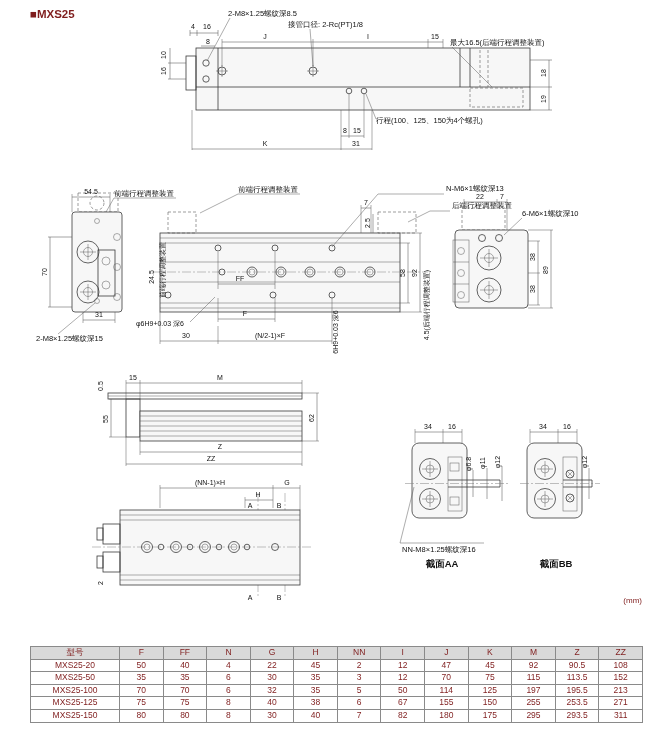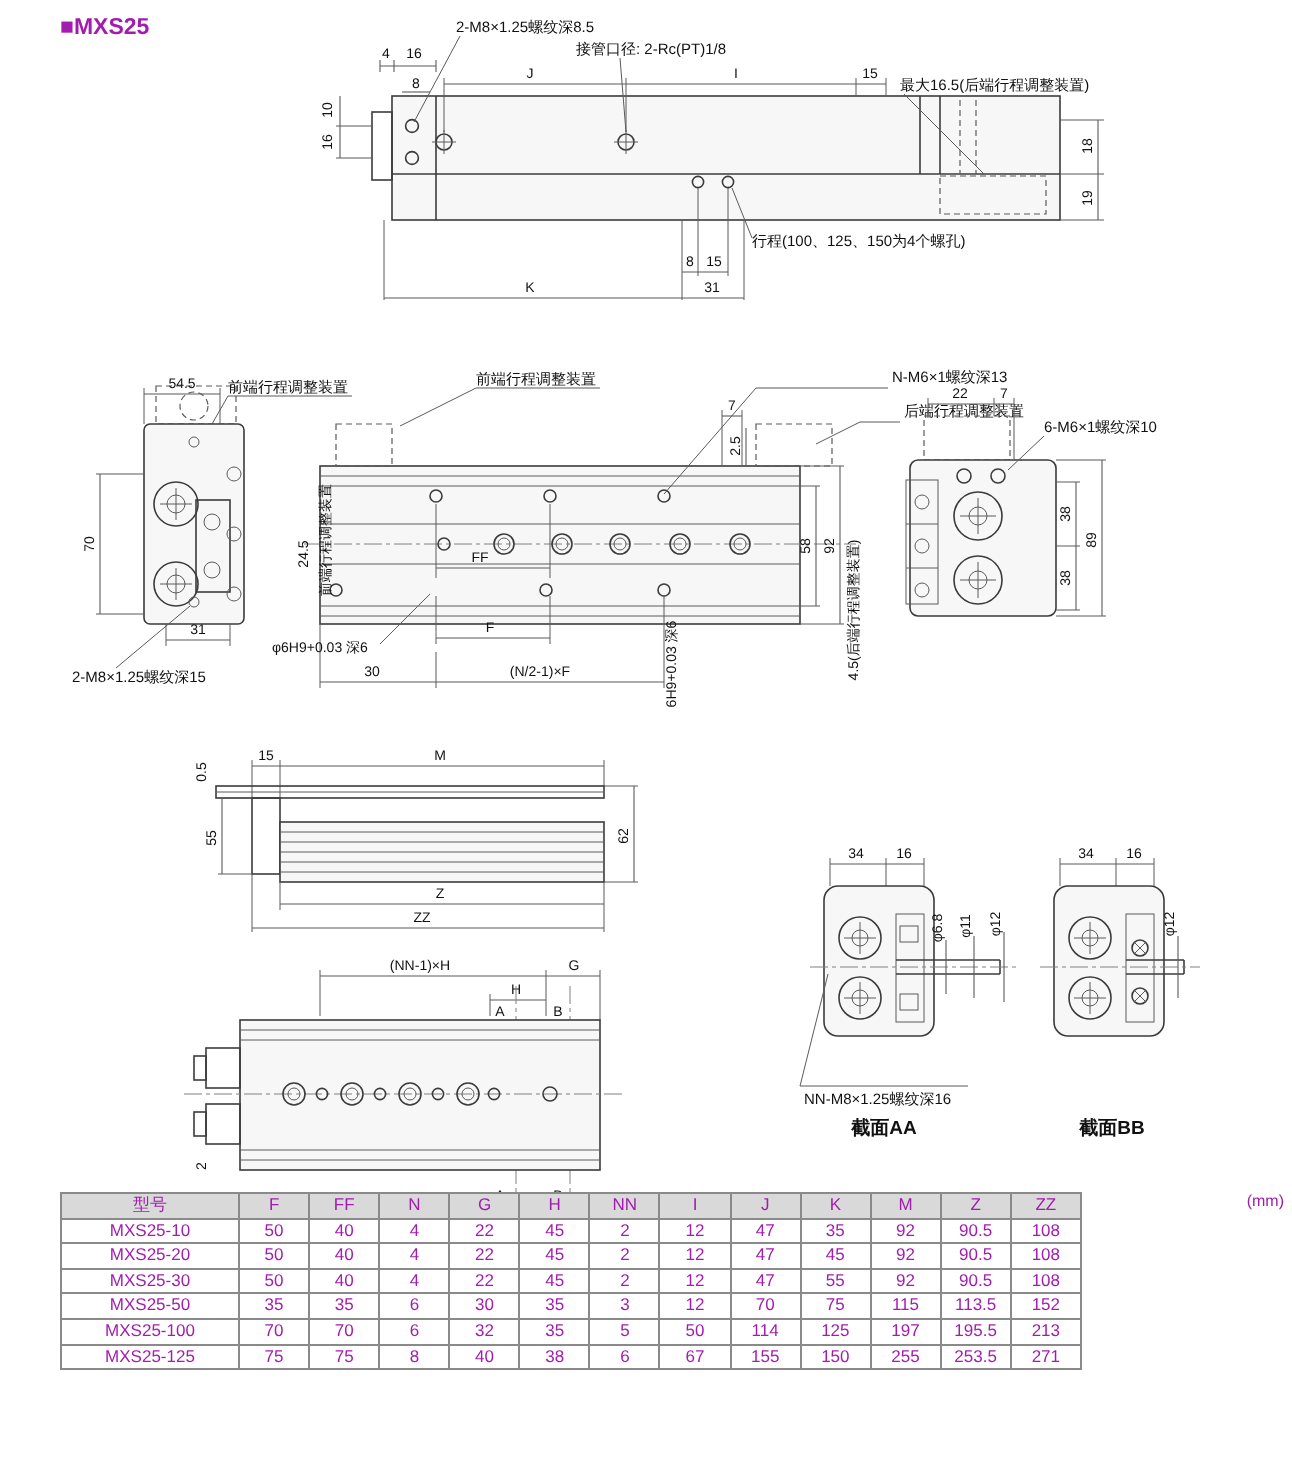--- a/index.html
+++ b/index.html
@@ -1,31 +1,31 @@
 <!DOCTYPE html>
 <html><head>
 <meta charset="utf-8">
 <style>
   html,body{margin:0;padding:0}
   #page{position:relative;width:646px;height:740px;background:#ffffff;
-        font-family:"Liberation Sans",sans-serif;overflow:hidden;color:#a21caf}
+        font-family:"Liberation Sans",sans-serif;overflow:hidden;color:#7f1d1d}
   #title{position:absolute;left:30px;top:8px;font-size:11.5px;font-weight:bold}
   #units{position:absolute;right:4px;top:596px;font-size:8px}
   #drawings{position:absolute;left:0;top:0}
   #drawings text{font-family:"Liberation Sans",sans-serif;fill:#111}
   .t7{font-size:7px}
   .t75{font-size:7.5px}
   .cap{font-size:9.5px;font-weight:bold}
   .ln{stroke:#3b3b3b;stroke-width:0.8;fill:none}
   .lt{stroke:#5a5a5a;stroke-width:0.5;fill:none}
   .dim{stroke:#5a5a5a;stroke-width:0.55;fill:none}
   .dash{stroke:#5a5a5a;stroke-width:0.6;fill:none;stroke-dasharray:3 2}
   .cl{stroke:#808080;stroke-width:0.5;fill:none;stroke-dasharray:9 2 2 2}
   .fb{fill:#f7f7f7}
-  #dimtable{position:absolute;left:30px;top:596px;width:511px;border-collapse:collapse;
+  #dimtable{position:absolute;left:30px;top:646px;width:613px;border-collapse:collapse;
             table-layout:fixed;font-size:8.5px;border:1px solid #555}
   #dimtable th,#dimtable td{border:1px solid #8a8a8a;text-align:center;padding:0;
             height:11.6px;line-height:11.6px;font-weight:normal;overflow:hidden;white-space:nowrap}
   #dimtable th{background:#d9d9d9}
   #dimtable th:first-child{width:88px}
 </style>
 </head>
 <body>
 
 <div id="page">
@@ -429,60 +429,30 @@
           <th>I</th>
           <th>J</th>
           <th>K</th>
           <th>M</th>
           <th>Z</th>
           <th>ZZ</th>
         </tr>
       </thead>
     <tbody id="tb">
         <tr>
-          <td>MXS25-10</td>
-          <td>50</td>
-          <td>40</td>
-          <td>4</td>
-          <td>22</td>
-          <td>45</td>
-          <td>2</td>
-          <td>12</td>
-          <td>47</td>
-          <td>35</td>
-          <td>92</td>
-          <td>90.5</td>
-          <td>108</td>
-        </tr>
-        <tr>
           <td>MXS25-20</td>
           <td>50</td>
           <td>40</td>
           <td>4</td>
           <td>22</td>
           <td>45</td>
           <td>2</td>
           <td>12</td>
           <td>47</td>
           <td>45</td>
-          <td>92</td>
-          <td>90.5</td>
-          <td>108</td>
-        </tr>
-        <tr>
-          <td>MXS25-30</td>
-          <td>50</td>
-          <td>40</td>
-          <td>4</td>
-          <td>22</td>
-          <td>45</td>
-          <td>2</td>
-          <td>12</td>
-          <td>47</td>
-          <td>55</td>
           <td>92</td>
           <td>90.5</td>
           <td>108</td>
         </tr>
         <tr>
           <td>MXS25-50</td>
           <td>35</td>
           <td>35</td>
           <td>6</td>
           <td>30</td>
@@ -518,16 +488,31 @@
           <td>40</td>
           <td>38</td>
           <td>6</td>
           <td>67</td>
           <td>155</td>
           <td>150</td>
           <td>255</td>
           <td>253.5</td>
           <td>271</td>
         </tr>
+        <tr>
+          <td>MXS25-150</td>
+          <td>80</td>
+          <td>80</td>
+          <td>8</td>
+          <td>30</td>
+          <td>40</td>
+          <td>7</td>
+          <td>82</td>
+          <td>180</td>
+          <td>175</td>
+          <td>295</td>
+          <td>293.5</td>
+          <td>311</td>
+        </tr>
       </tbody>
   </table>
 
 </div>
 
 </body></html>

